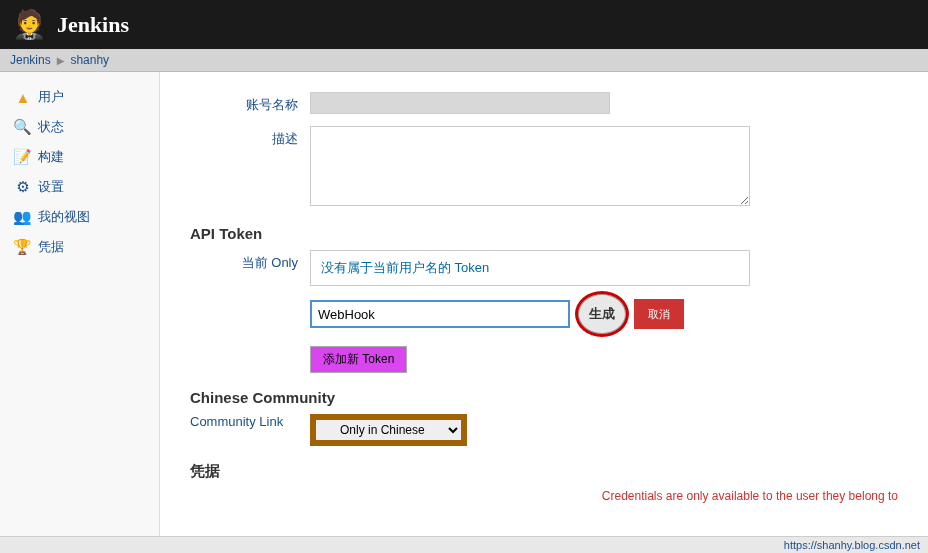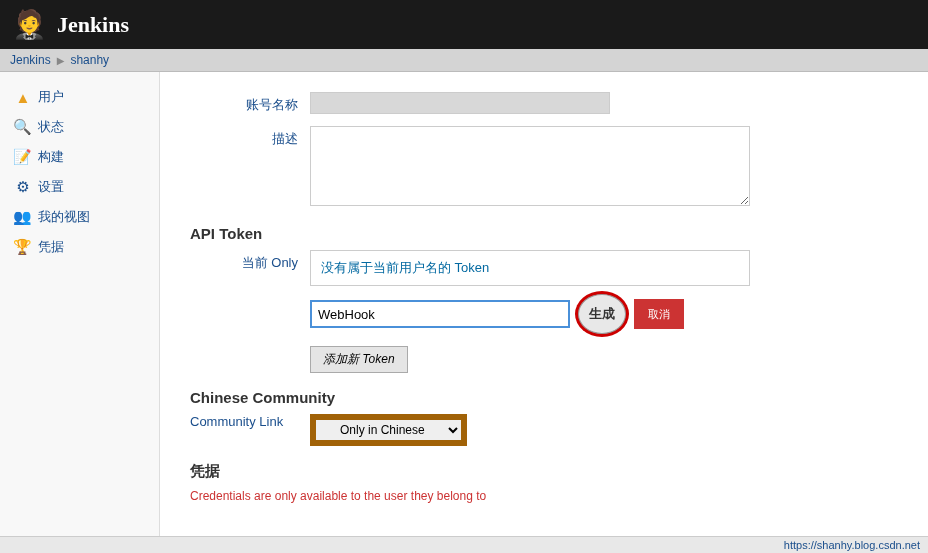--- a/index.html
+++ b/index.html
@@ -160,27 +160,26 @@
     .btn-cancel {
       background: #cc3333;
       color: white;
       border: none;
       padding: 6px 14px;
       cursor: pointer;
       font-size: 11px;
       height: 30px;
     }
     .btn-add-token {
-      background: #e5e5e5;
+      background: #d946ef;
       border: 1px solid #aaa;
       padding: 4px 12px;
       cursor: pointer;
       font-size: 12px;
       margin-top: 4px;
-      font-style: italic;
     }
 
     
     .section-chinese {
       margin-top: 16px;
     }
     .community-row {
       display: flex;
       gap: 10px;
       margin-top: 6px;
@@ -197,20 +196,21 @@
     }
 
     
     .section-credentials {
       margin-top: 16px;
     }
     .credentials-info {
       color: #cc3333;
       font-size: 12px;
       margin-top: 4px;
+      text-align: right;
     }
 
     
     .statusbar {
       position: fixed;
       bottom: 0;
       left: 0;
       right: 0;
       background: #e8e8e8;
       border-top: 1px solid #ccc;

